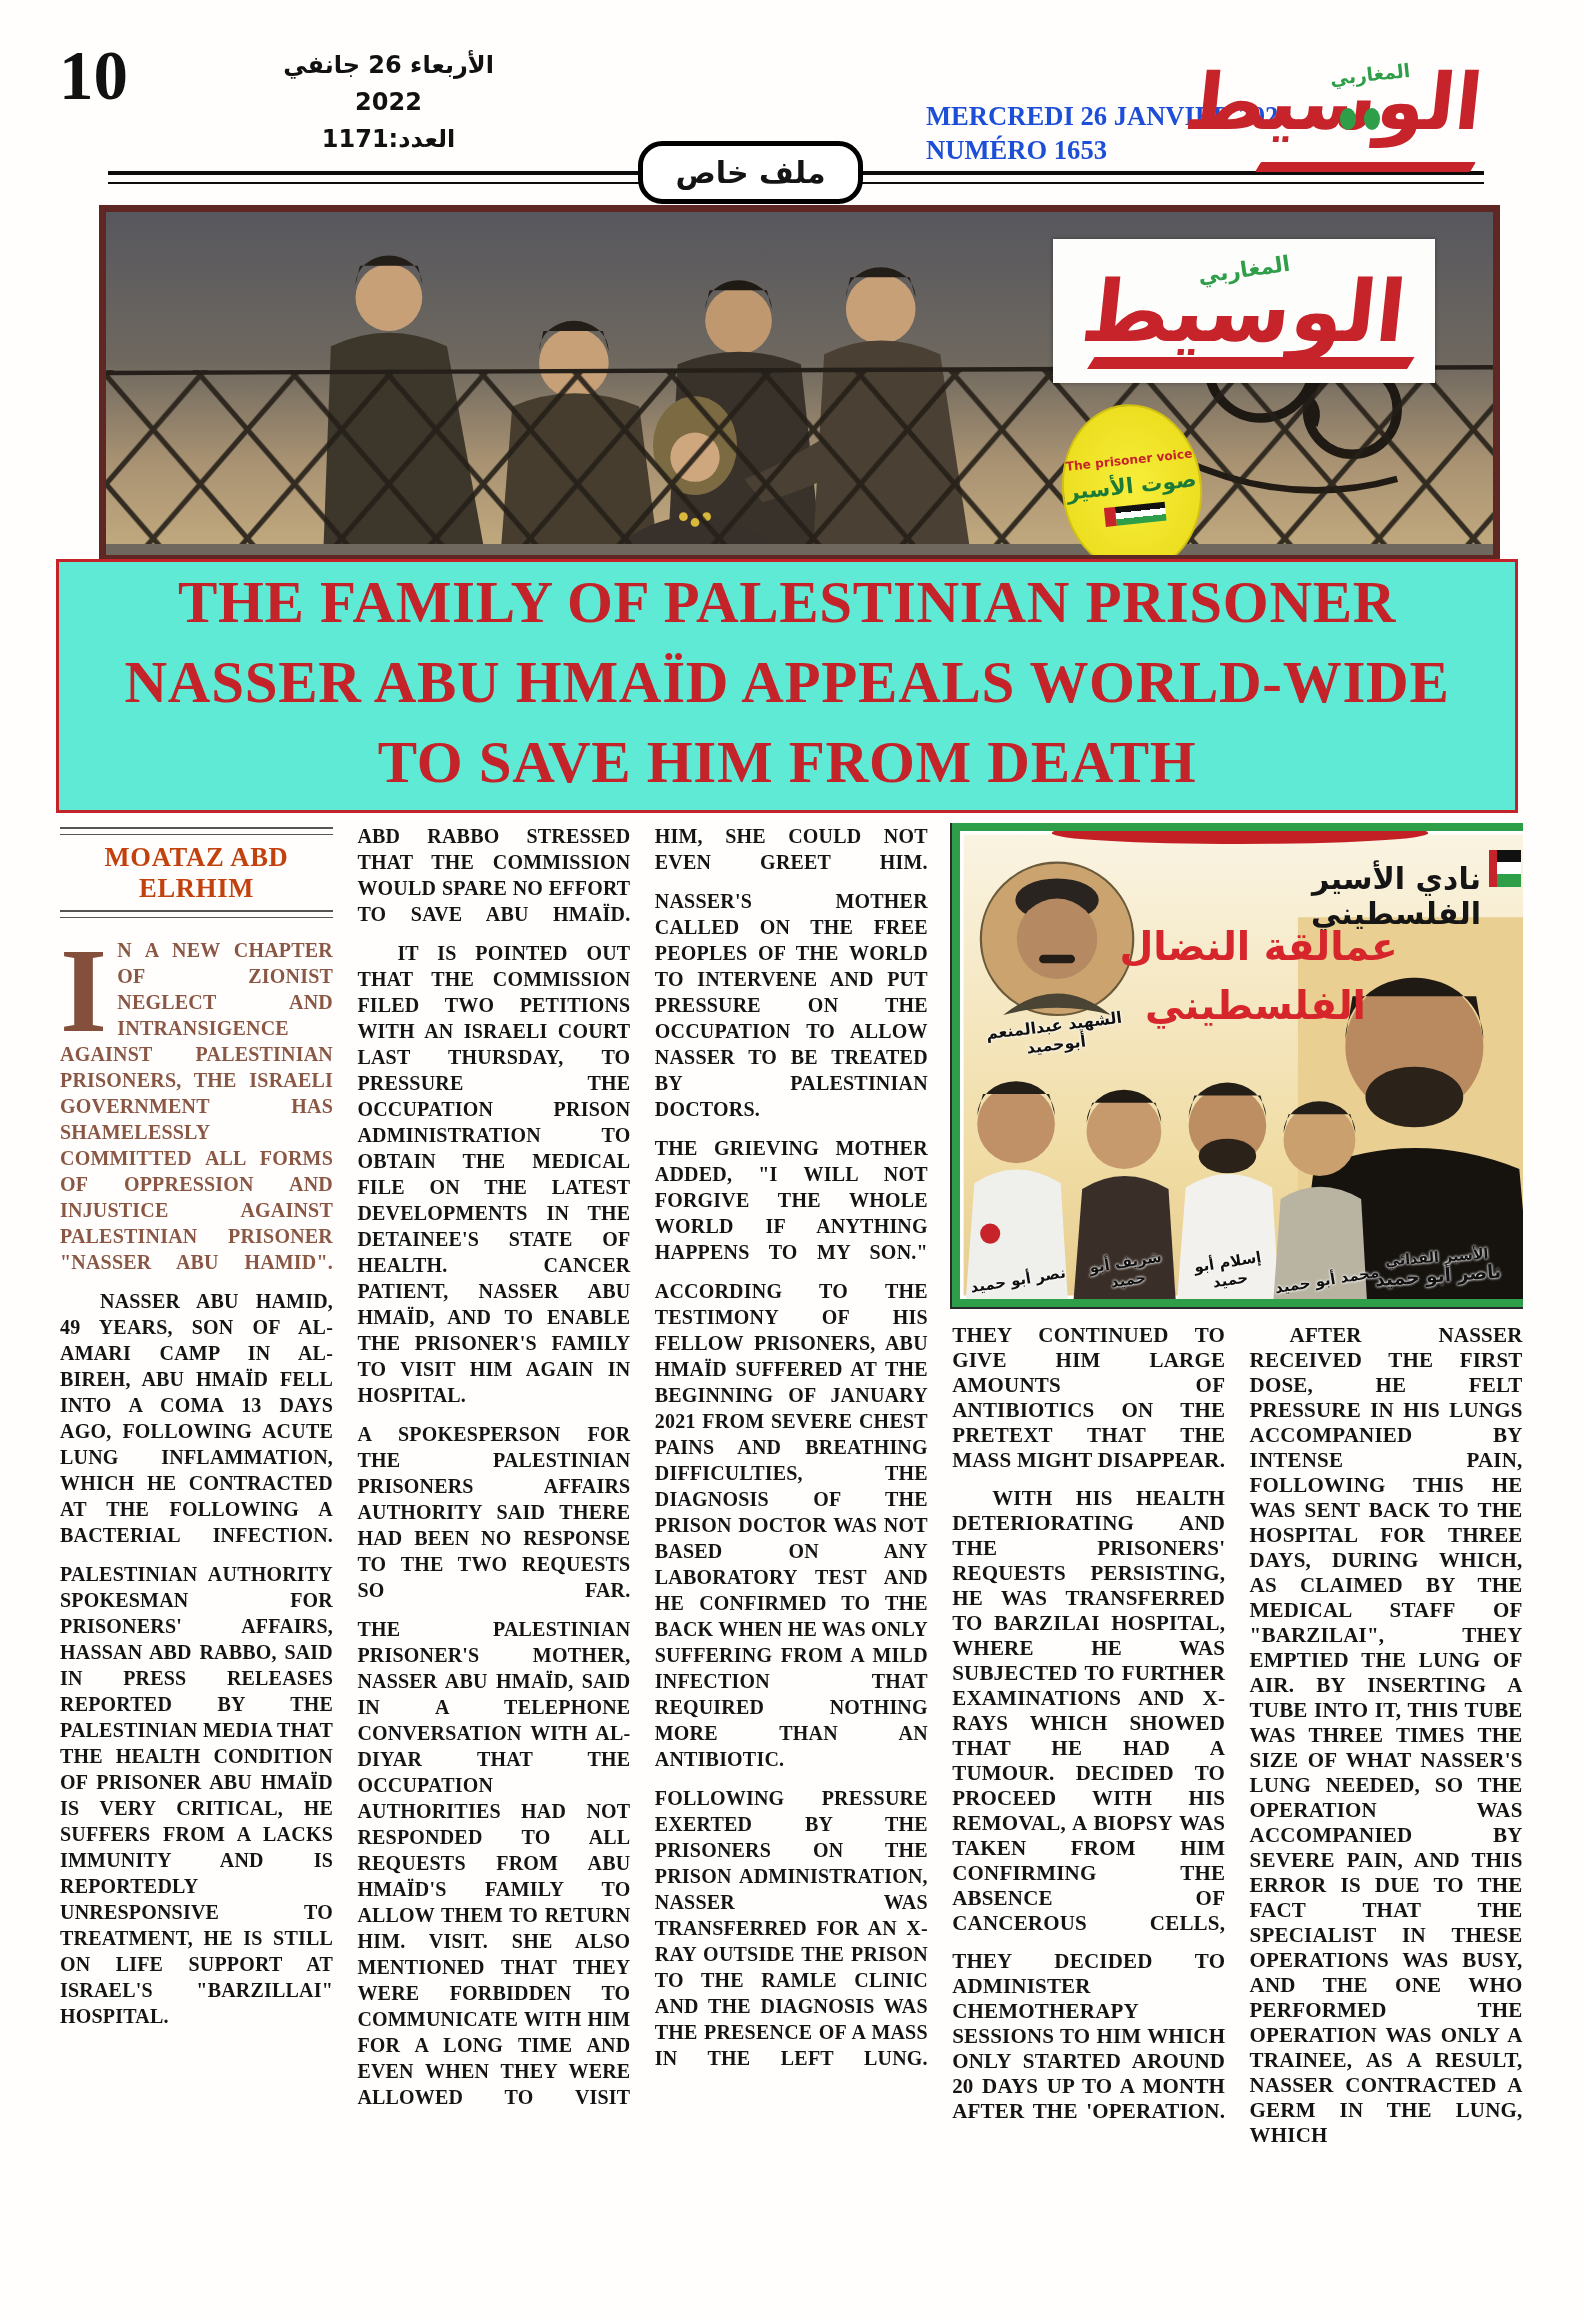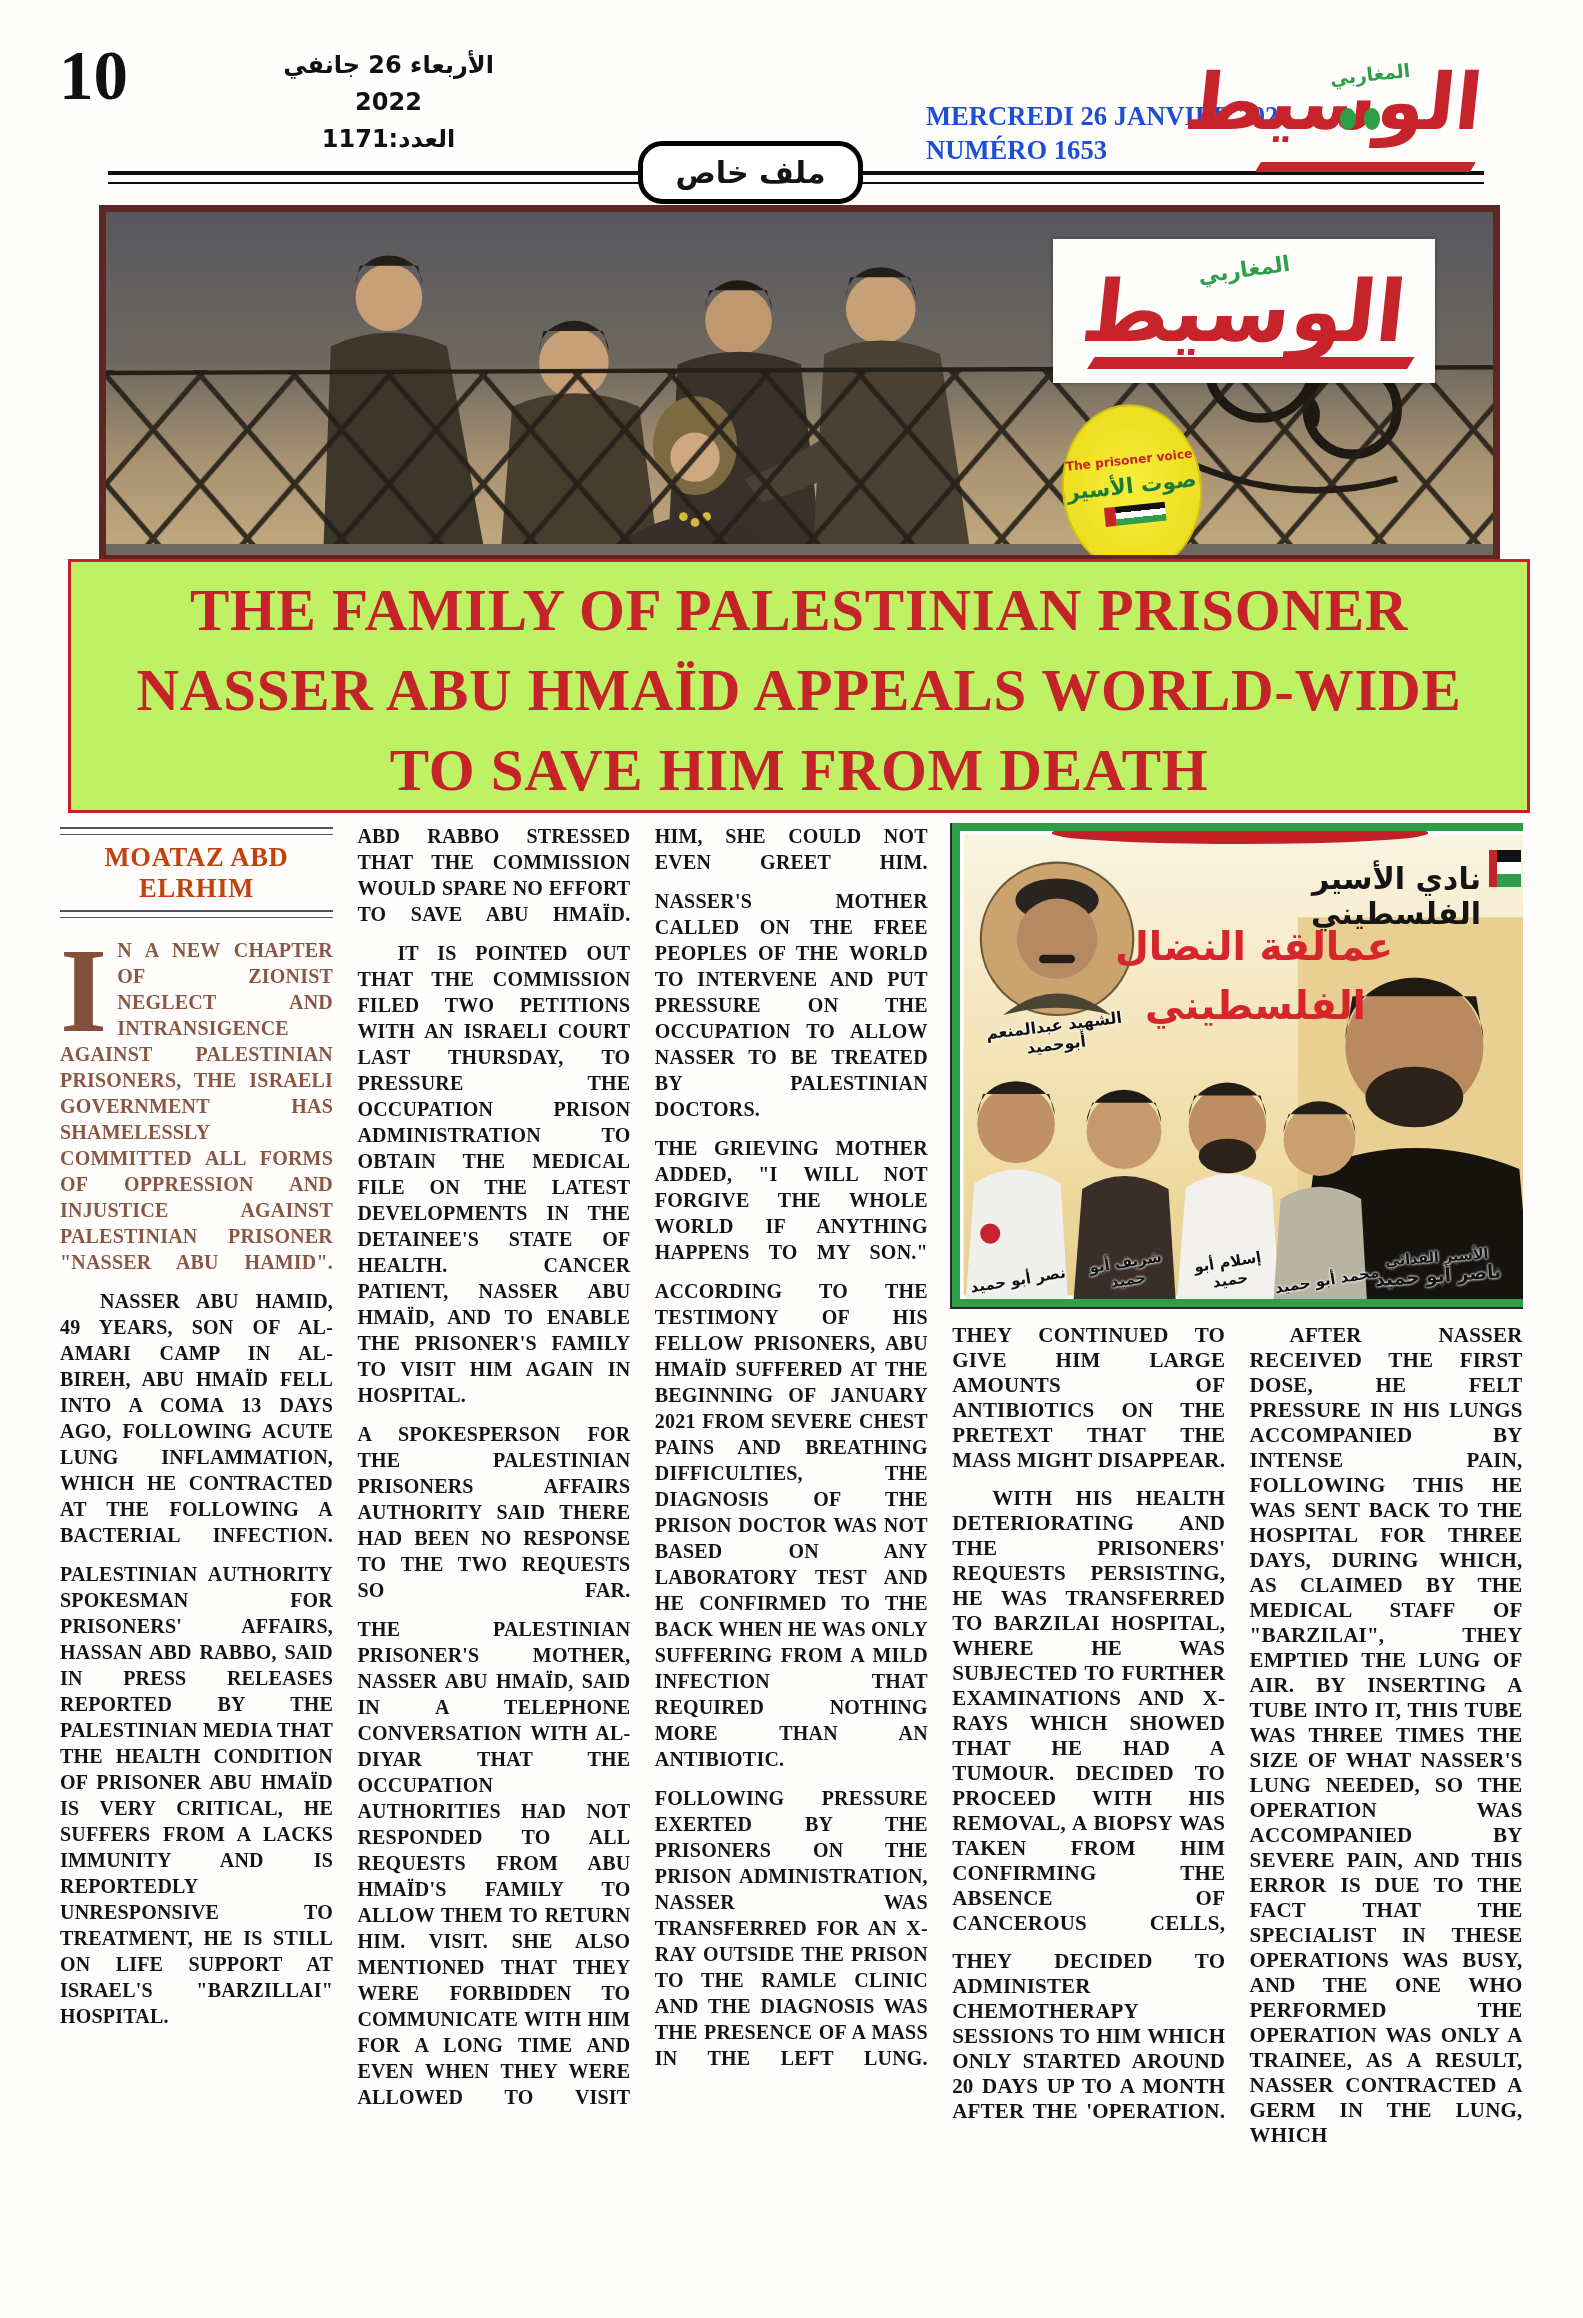--- a/index.html
+++ b/index.html
@@ -42,22 +42,22 @@
                        transform:skewX(-32deg);}
   .seal{position:absolute;right:21%;top:56%;width:136px;height:165px;background:radial-gradient(#f8ef3c,#e8d714);
         border:2.9px solid #cfc013;border-radius:50%;z-index:3;transform:rotate(-6deg);
         display:flex;flex-direction:column;align-items:center;justify-content:center;text-align:center;}
   .seal .en{font-family:"DejaVu Sans",sans-serif;font-weight:bold;font-size:12.2px;color:#c6232b;}
   .seal .ar{font-family:"DejaVu Sans",sans-serif;font-weight:bold;font-size:21.5px;color:#1c7a39;margin-top:5.7px;}
   .seal .flagbar{width:50px;height:18.7px;margin-top:7.2px;background:linear-gradient(#111 33%,#fff 33% 66%,#2f9e49 66%);
                  border-left:11.5px solid #c6232b;}
 
   
-  .headline-box{position:absolute;left:68px;top:559px;width:1456px;height:248px;background:#bef264;
-                border:3.6px solid #c4232a;display:flex;align-items:flex-end;justify-content:center;}
+  .headline-box{position:absolute;left:56px;top:559px;width:1456px;height:248px;background:#5eead4;
+                border:3.6px solid #c4232a;display:flex;align-items:flex-start;justify-content:center;}
   .headline{width:96%;text-align:center;font-weight:bold;font-size:59px;line-height:80px;color:#c4232a;
             letter-spacing:0.7px;}
 
   
   .body-cols{position:absolute;left:60px;top:823px;width:1463px;bottom:29px;display:flex;gap:24.4px;overflow:hidden;}
   .col{width:273px;flex:0 0 273px;}
   .col p{margin:0 0 13px 0;font-weight:bold;font-size:20px;line-height:26px;text-align:justify;
          text-align-last:justify;letter-spacing:0.2px;}
   .col p.indent{text-indent:40px;}
   .right-area{flex:1;display:flex;flex-direction:column;}
@@ -71,21 +71,21 @@
   .intro{font-weight:bold;font-size:21.5px;line-height:28px;color:#8a5744;text-align:center;margin:0 0 16px 0;}
   .dropcap{float:left;font-size:121px;line-height:92px;padding:7.2px 10px 0 0;color:#84503c;font-weight:bold;}
 
   
   .poster{position:relative;width:100%;height:468px;background:linear-gradient(#faf4e3,#f0dca4 70%,#e7cd8f);
           border:8.6px solid #2f9e49;outline:2.2px solid #2a2a2a;box-shadow:inset 0 0 0 3.6px #ffffff;overflow:hidden;}
   .poster .lens{position:absolute;left:16%;top:-8.6px;width:66%;height:21.5px;background:#c32026;border-radius:50%;}
   .poster svg{position:absolute;inset:0;}
   .poster .club{position:absolute;right:50px;top:30px;width:309px;text-align:right;
                 font-family:"DejaVu Sans",sans-serif;font-weight:bold;font-size:30px;color:#151515;}
-  .poster .red1{position:absolute;right:129px;top:93px;width:287px;text-align:left;
+  .poster .red1{position:absolute;right:129px;top:93px;width:287px;text-align:center;
                 font-family:"DejaVu Sans",sans-serif;font-weight:bold;font-size:39px;color:#d6252b;}
   .poster .red2{position:absolute;right:165px;top:152px;width:215px;text-align:center;
                 font-family:"DejaVu Sans",sans-serif;font-weight:bold;font-size:39px;color:#d6252b;}
   .poster .flag{position:absolute;right:10px;top:18.7px;width:24.4px;height:37px;
                 background:linear-gradient(#111 33%,#fff 33% 66%,#2f9e49 66%);border-left:8.6px solid #c6232b;}
   .poster .martyr-caption{position:absolute;left:8.6px;top:185px;width:172px;text-align:center;transform:rotate(-7deg);
                 font-family:"DejaVu Sans",sans-serif;font-weight:bold;font-size:16px;color:#101010;
                 text-shadow:0 0 2.9px #fff,0 0 2.9px #fff;}
   .poster .cap{position:absolute;bottom:10px;width:108px;text-align:center;transform:rotate(-9deg);
                font-family:"DejaVu Sans",sans-serif;font-weight:bold;font-size:15px;color:#101010;

